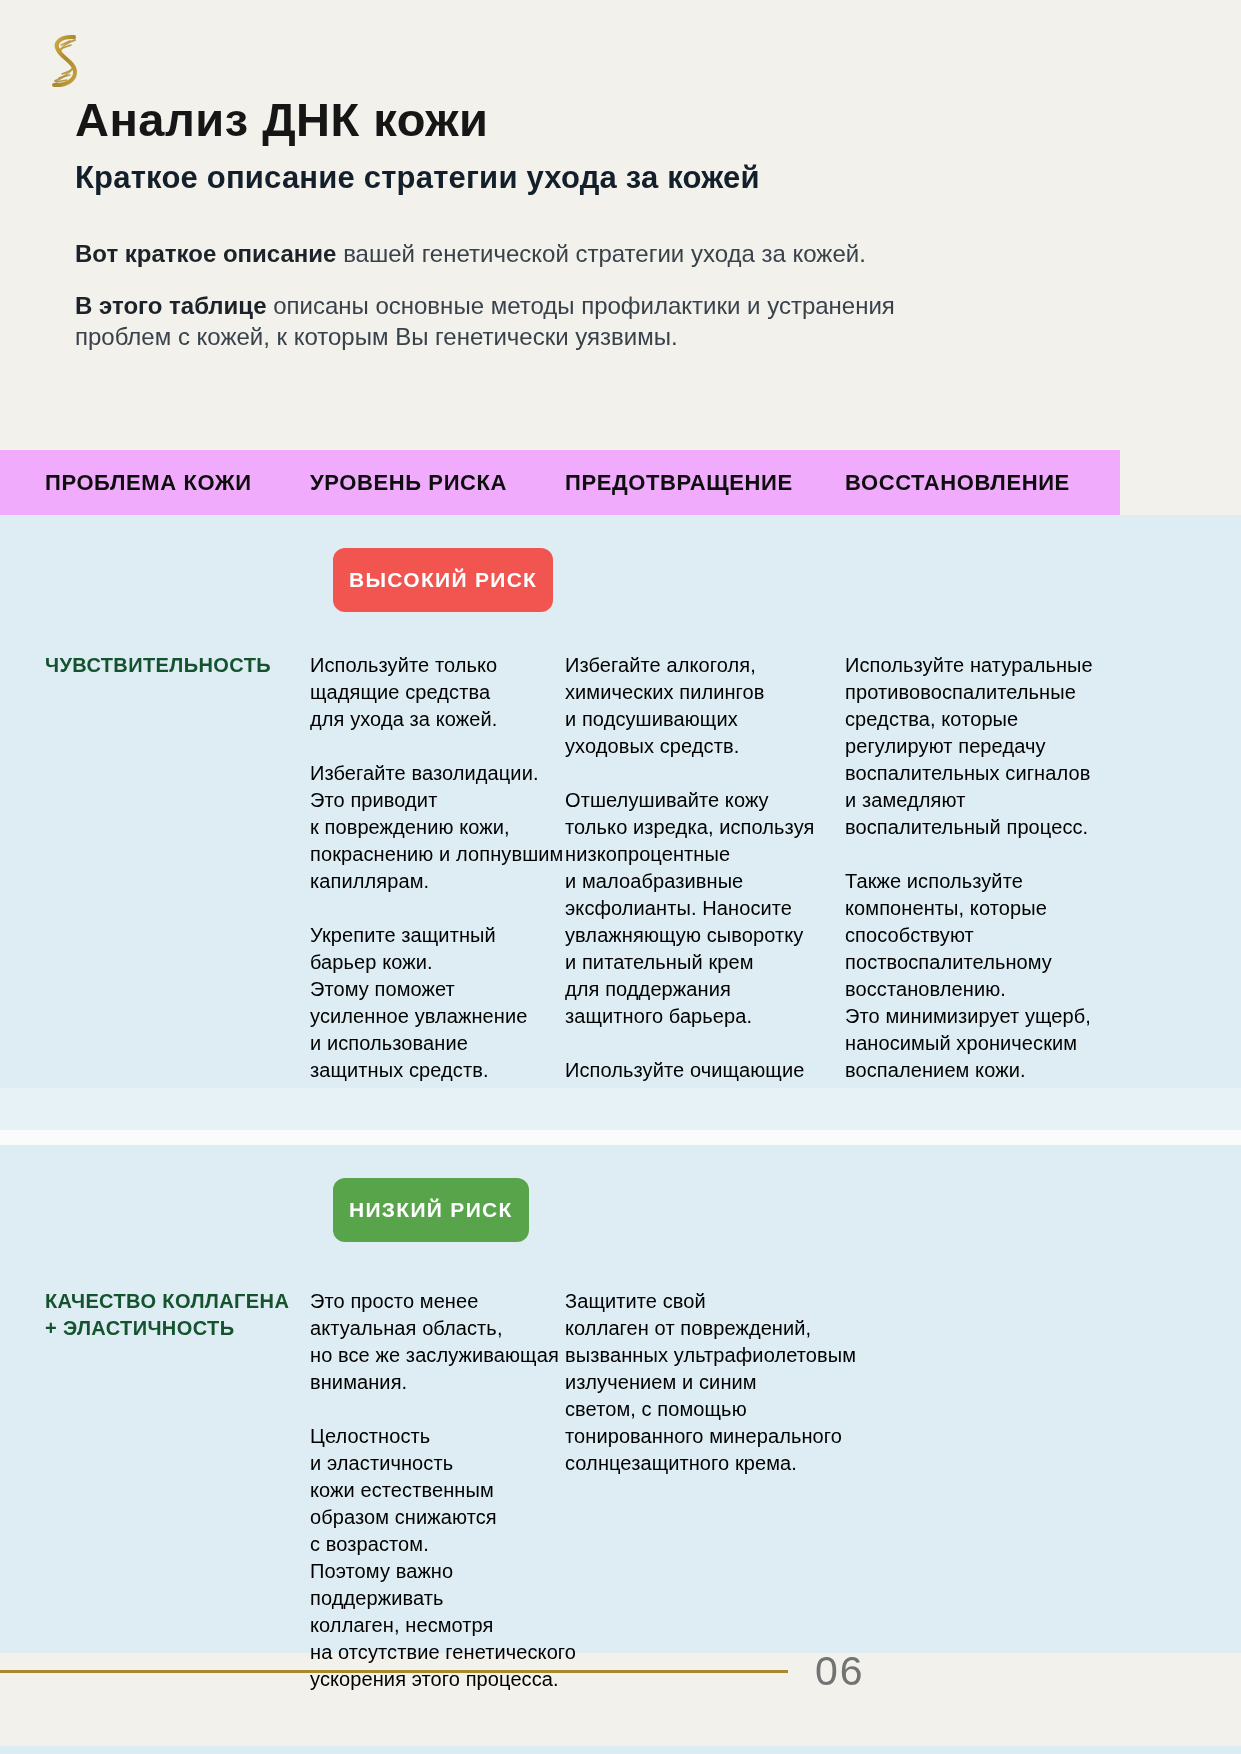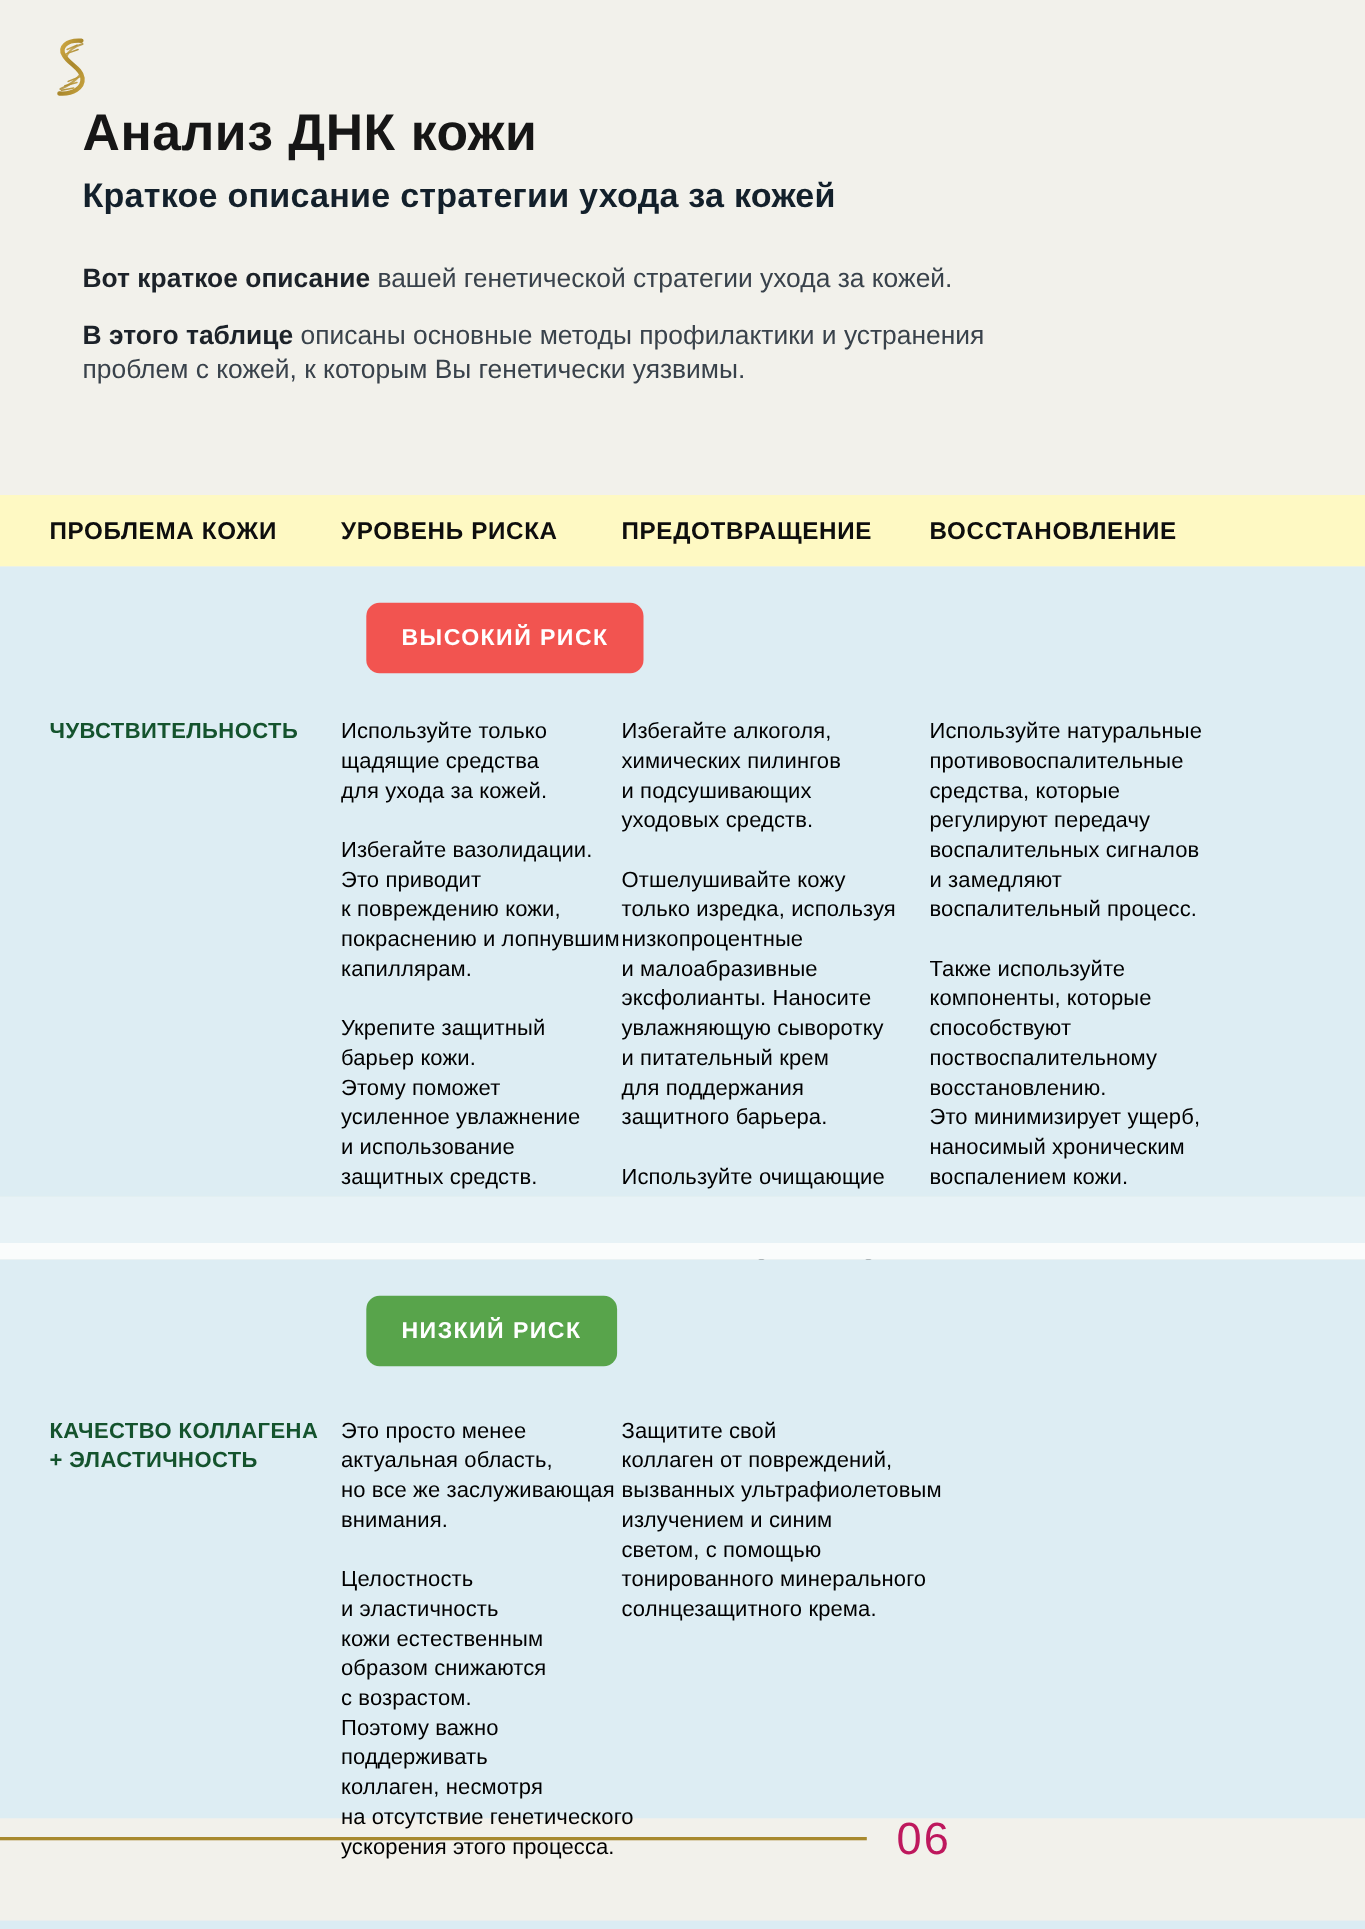--- a/index.html
+++ b/index.html
@@ -27,42 +27,42 @@
   }
   .intro-p{
     position:absolute;left:75px;margin:0;
     font-size:24px;line-height:31px;color:#39424b;white-space:pre;
   }
   .intro-p .lead{font-weight:bold;color:#1c2229;}
   .intro-1{top:238px;}
   .intro-2{top:290px;}
   
   .thead{
-    position:absolute;left:0;top:450px;width:1241px;height:65px;
-    background:#fef9c3;
+    position:absolute;left:0;top:450px;width:1120px;height:65px;
+    background:#f0abfc;
     text-align:center;
   }
   .th{
     position:absolute;top:0;height:65px;display:flex;align-items:center;
     font-size:22px;font-weight:bold;color:#0e0e0e;letter-spacing:0.6px;
   }
   .th-1{left:45px;}
   .th-2{left:310px;}
   .th-3{left:565px;}
   .th-4{left:845px;}
   
   .section{position:absolute;left:0;width:1241px;background:#ddedf3;}
   .section-1{top:515px;height:573px;}
   .fade-strip{position:absolute;left:0;top:1088px;width:1241px;height:42px;background:#e7f2f6;}
   .gap-strip{position:absolute;left:0;top:1130px;width:1241px;height:15px;background:#fafcfc;}
   .section-2{top:1145px;height:508px;}
   .badge{
     position:absolute;left:333px;top:33px;height:64px;min-width:189px;
     display:flex;align-items:center;justify-content:center;
-    padding:0 32px;border-radius:12px;
+    padding:0 16px;border-radius:12px;
     font-size:21px;font-weight:bold;color:#ffffff;letter-spacing:1.3px;
     box-sizing:border-box;
   }
   .badge-high{background:#f25450;}
   .badge-low{background:#58a44b;}
   .cells{position:absolute;left:0;top:137px;width:1241px;}
   .section-2 .cells{top:143px;}
   .cell{position:absolute;top:0;}
   .cell-problem{left:45px;}
   .cell-risk{left:310px;}
@@ -73,21 +73,21 @@
     line-height:27px;letter-spacing:0.4px;white-space:pre;
   }
   .cell p.body-text{
     margin:0 0 27px 0;font-size:20px;line-height:27px;color:#000000;
     letter-spacing:0.1px;white-space:pre;
   }
   
   .footer-line{position:absolute;left:0;top:1670px;width:788px;height:3px;background:#a8892e;}
   .page-number{
     position:absolute;left:815px;top:1648px;margin:0;
-    font-size:41px;color:#be185d;letter-spacing:2px;font-weight:normal;
+    font-size:41px;color:#737373;letter-spacing:2px;font-weight:normal;
   }
   .bottom-strip{position:absolute;left:0;top:1746px;width:1241px;height:8px;background:#dbecf3;}
 </style>
 </head>
 <body>
 
 <div class="page">
 
   <svg class="logo" viewBox="0 0 40 62" aria-hidden="true">
     <defs>

